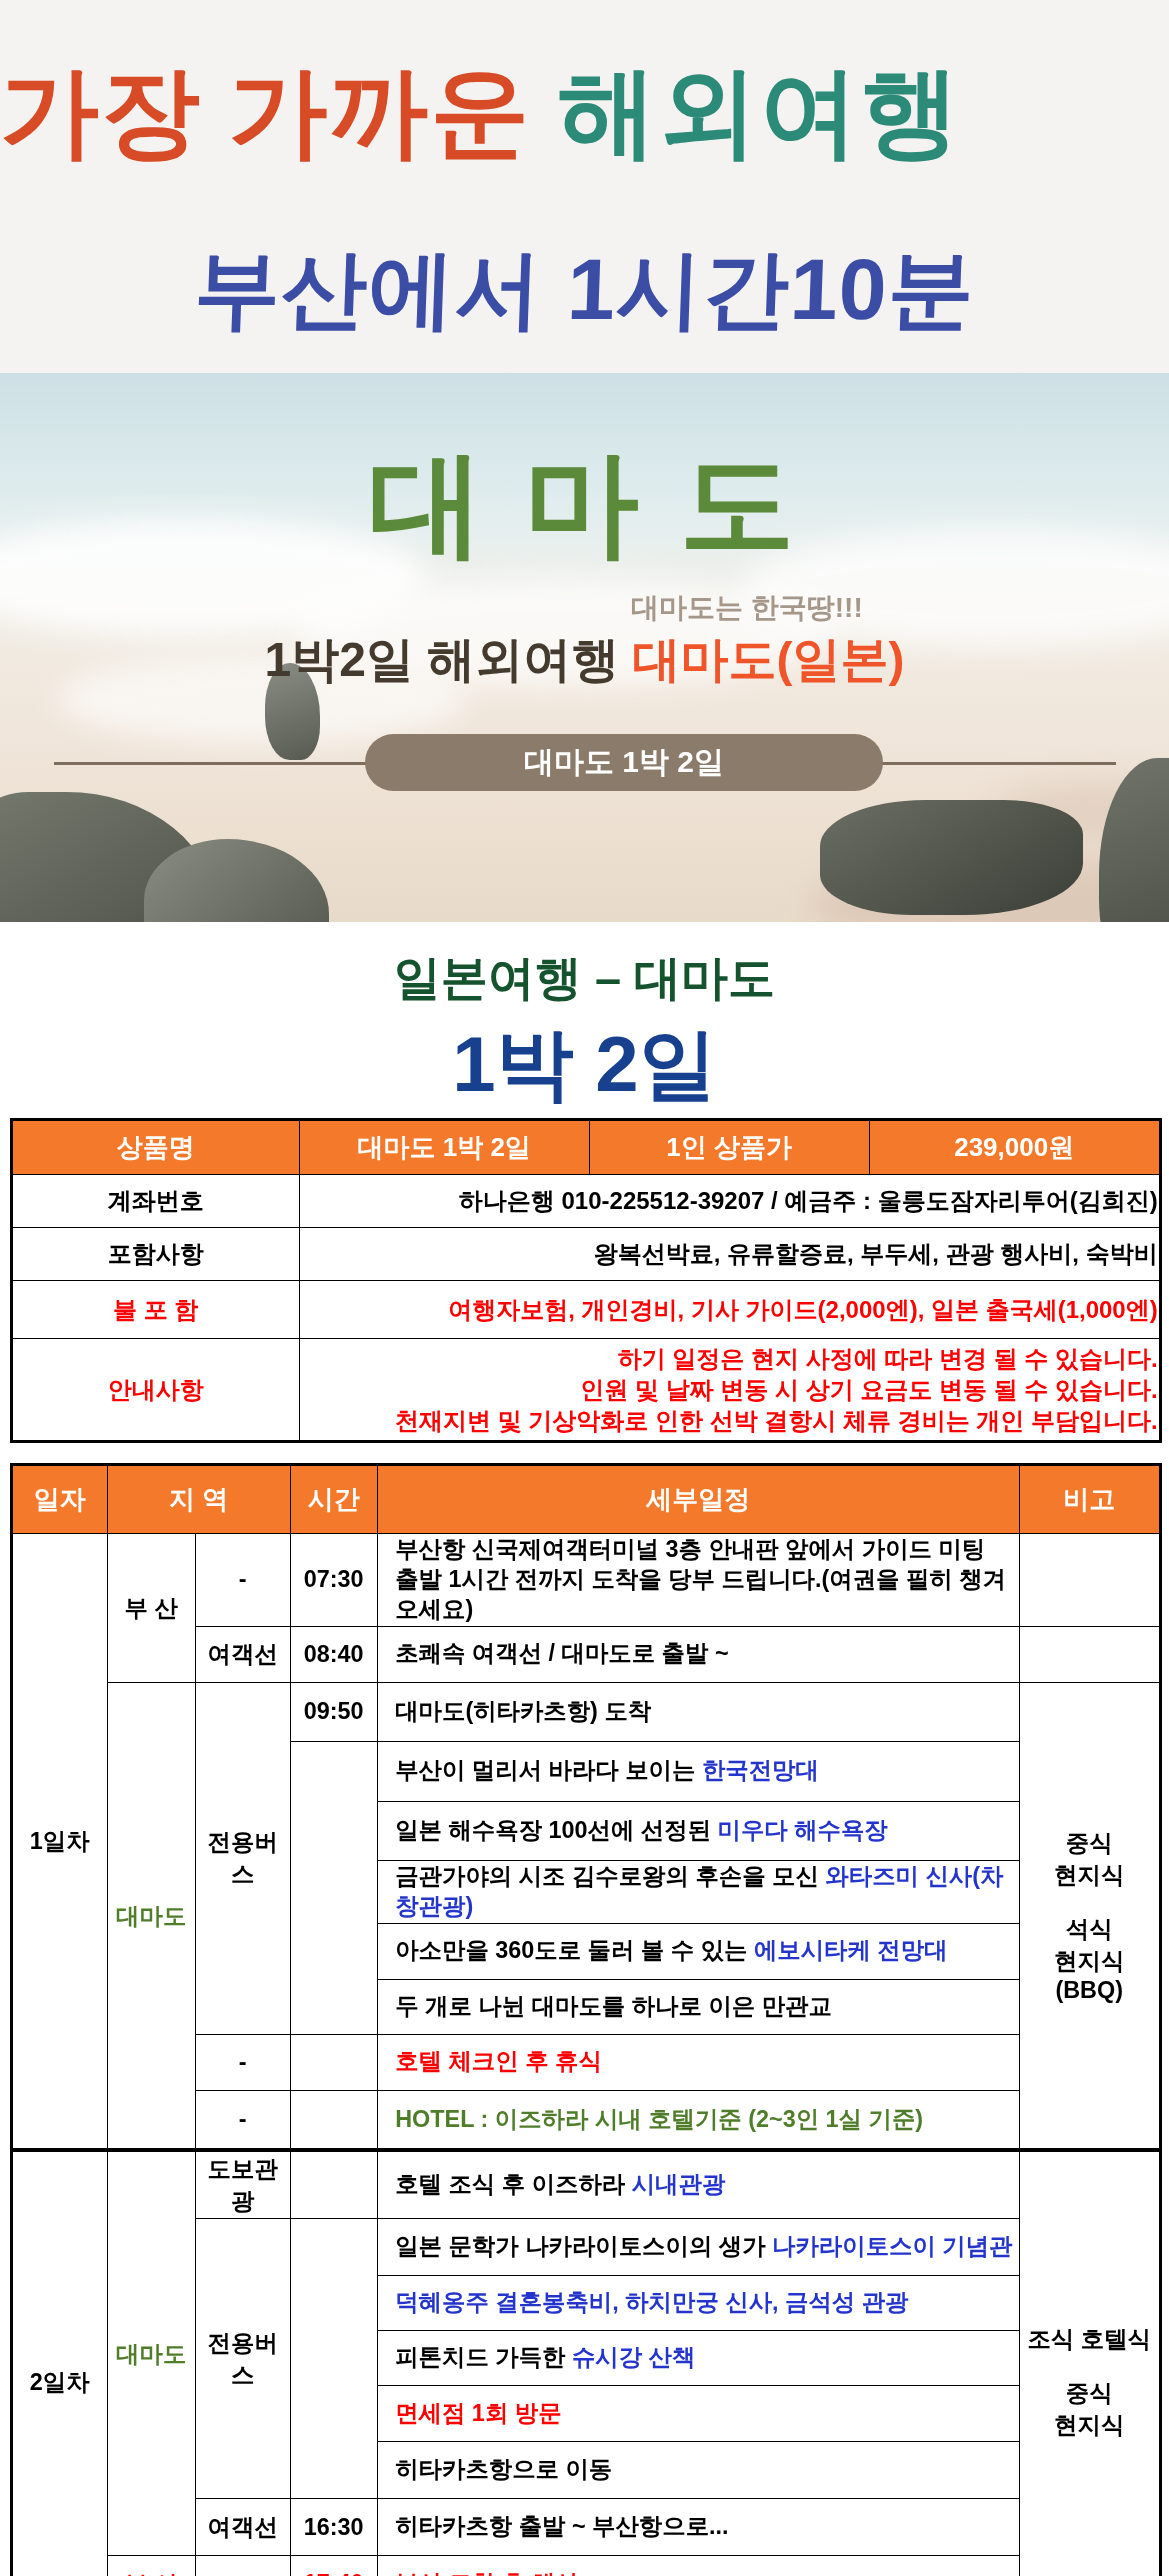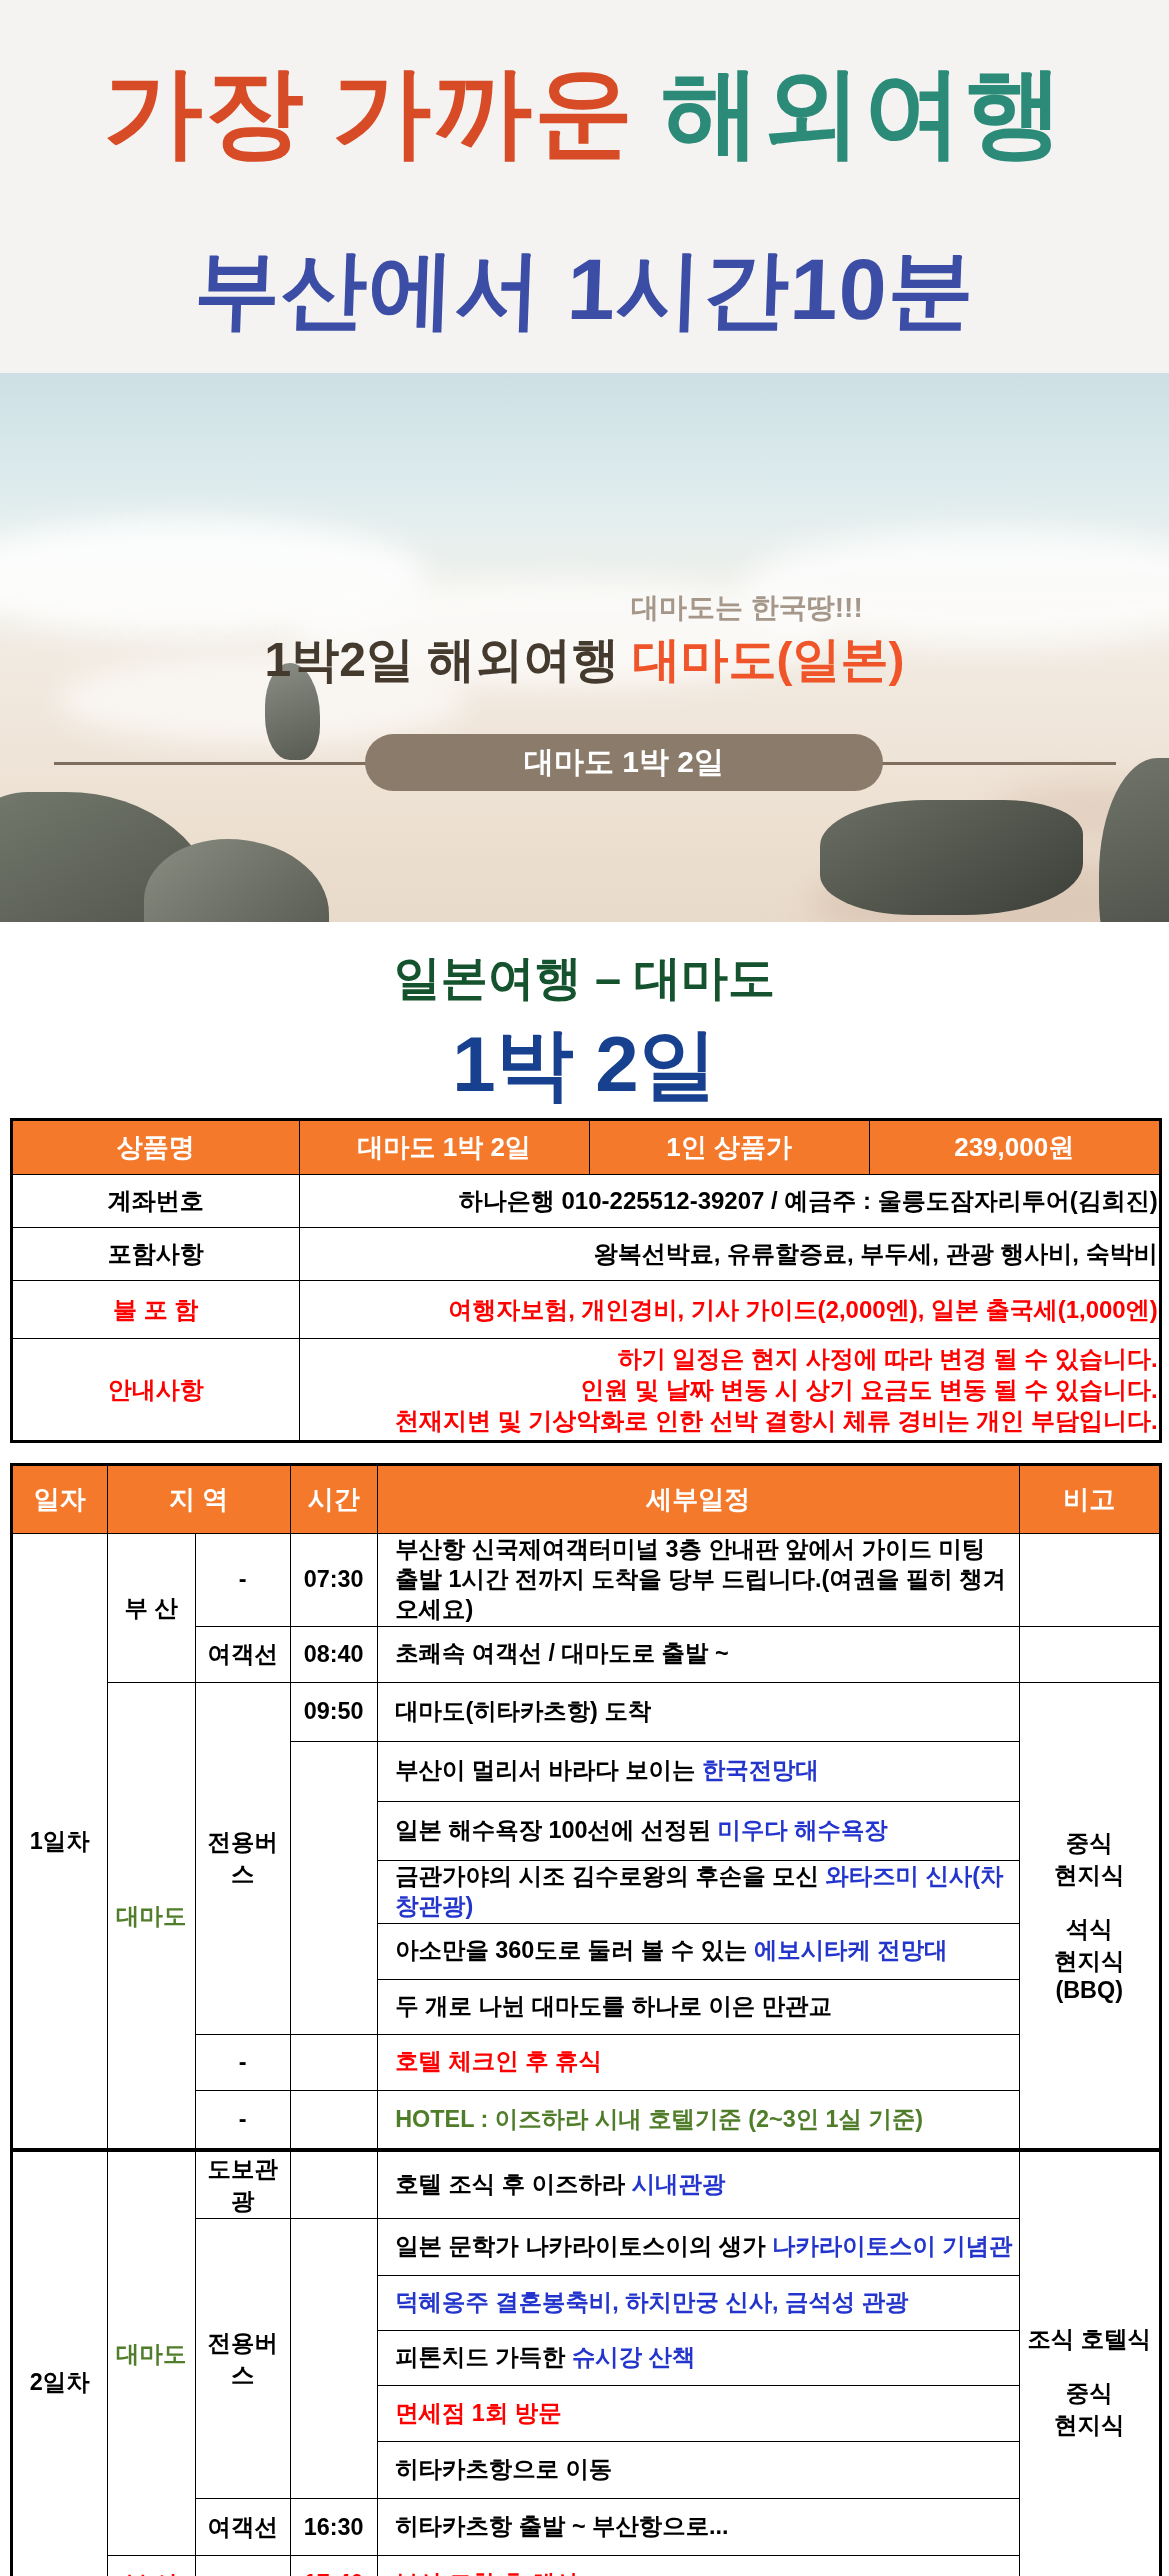--- a/index.html
+++ b/index.html
@@ -2,21 +2,21 @@
 <html><head>
 <meta charset="utf-8">
 <style>
   html,body{margin:0;padding:0;}
   body{
     width:1169px;height:2576px;position:relative;background:#ffffff;
     font-family:"Liberation Sans", sans-serif;overflow:hidden;
   }
   
   .hero{position:absolute;left:0;top:0;width:1169px;height:373px;background:#f5f3f1;}
-  .hero-line1{position:absolute;left:0;top:47px;width:1169px;text-align:center;
+  .hero-line1{position:absolute;left:0;top:47px;width:1169px;text-align:left;
     font-family:"Liberation Serif", serif;font-size:99px;font-weight:700;letter-spacing:1.9px;white-space:nowrap;}
   .hero-line1 .t-red{color:#d84b27;}
   .hero-line1 .t-teal{color:#2b8a78;}
   .hero-line2{position:absolute;left:0;top:232px;width:1169px;text-align:center;
     font-size:86px;font-weight:800;color:#3b4da5;letter-spacing:1px;white-space:nowrap;
     transform:skewX(-2deg);}
   
   .beach{position:absolute;left:0;top:373px;width:1169px;height:549px;overflow:hidden;
     background:linear-gradient(180deg,#cddfe4 0%,#d5e6e9 10%,#ddebed 20%,#e7efee 30%,
       #f0eee7 42%,#f1e9df 55%,#efe4d8 70%,#ecdfd0 85%,#e8dac9 100%);}
@@ -92,20 +92,21 @@
   <div class="foam f3"></div>
   <div class="foam f4"></div>
   <div class="sandshadow s1"></div>
   <div class="sandshadow s2"></div>
   <div class="rock rock-sea"></div>
   <div class="rock rock-l1"></div>
   <div class="rock rock-l2"></div>
   <div class="rock rock-m"></div>
   <div class="rock rock-r"></div>
 
+  <div class="island-name">대 마 도</div>
   <div class="tagline">대마도는 한국땅!!!</div>
   <div class="trip-line">
     <span class="t-dark">1박2일 해외여행 </span><span class="t-orange">대마도(일본)</span>
   </div>
   <div class="ribbon-line"></div>
   <div class="pill">대마도 1박 2일</div>
 </div>
 
 <div class="sec-h1">일본여행 – 대마도</div>
 <div class="sec-h2">1박 2일</div>

